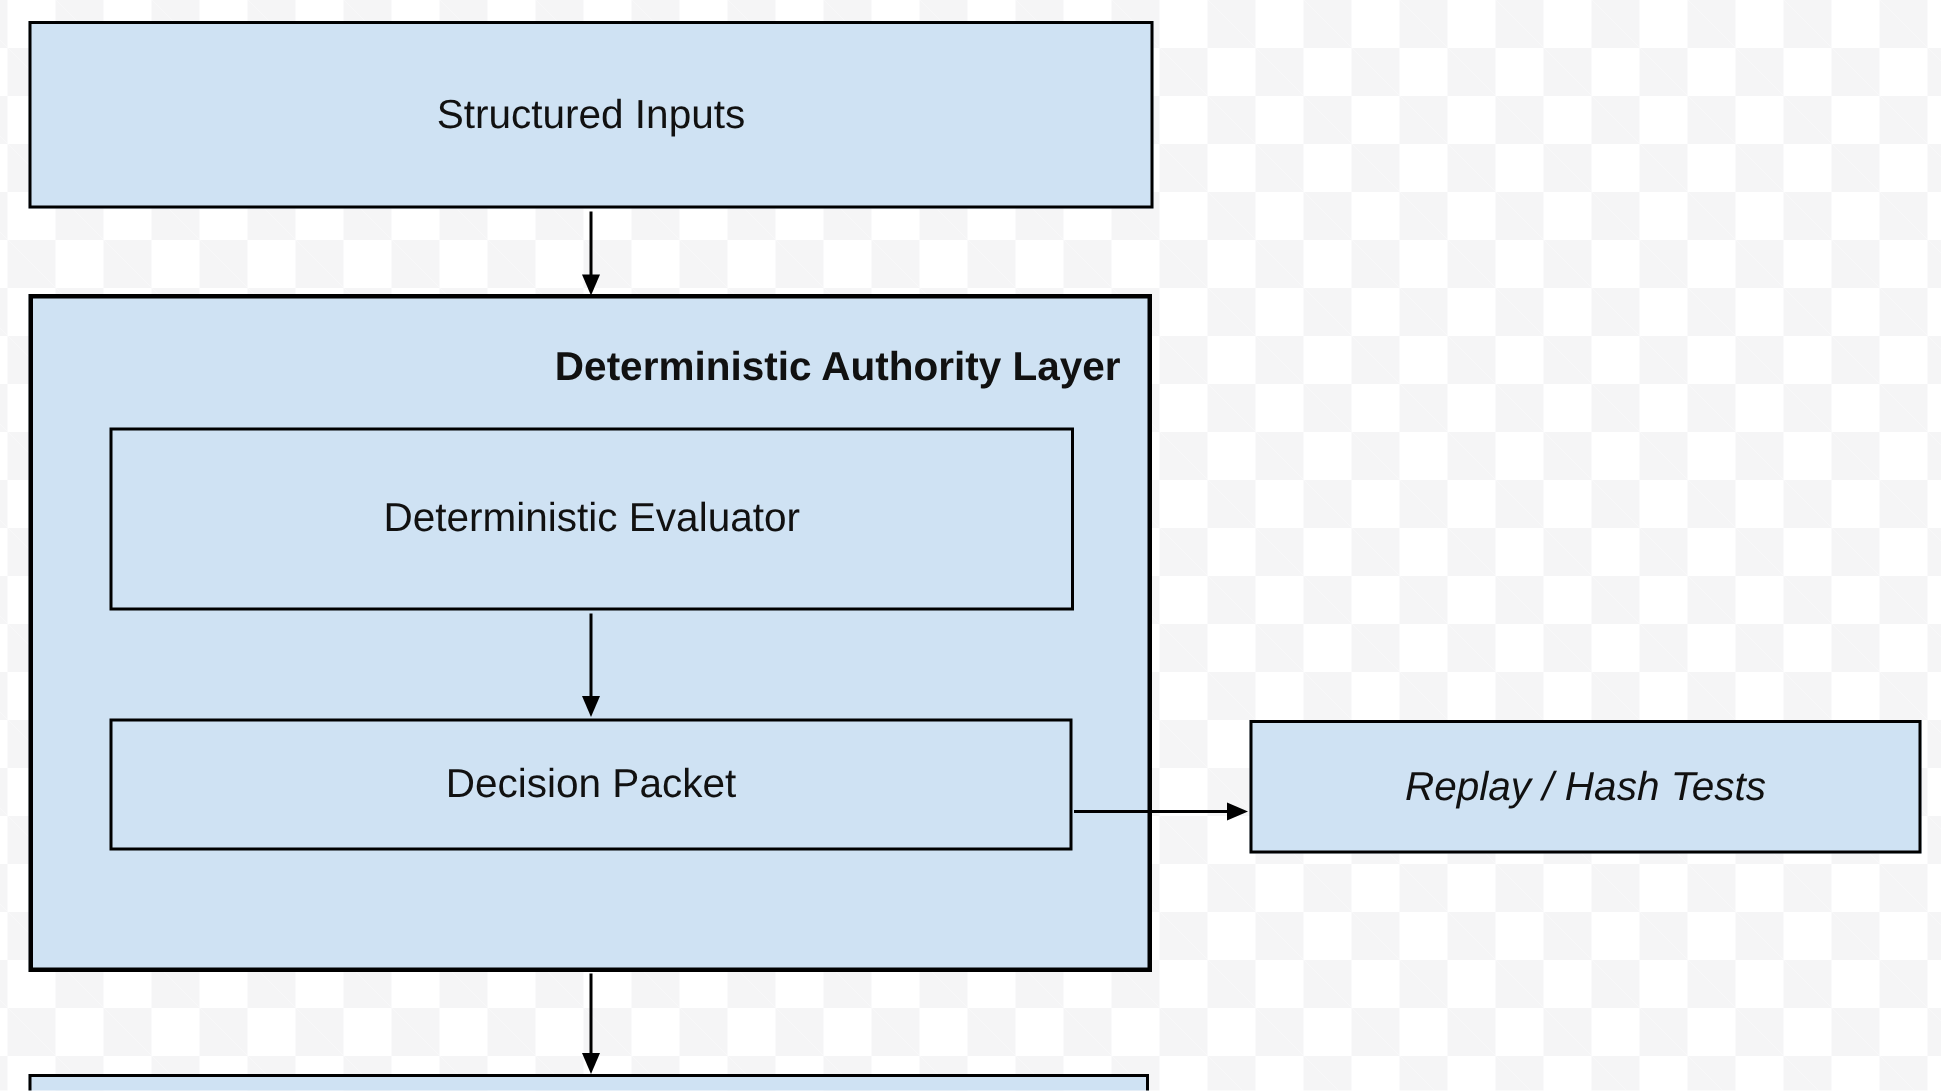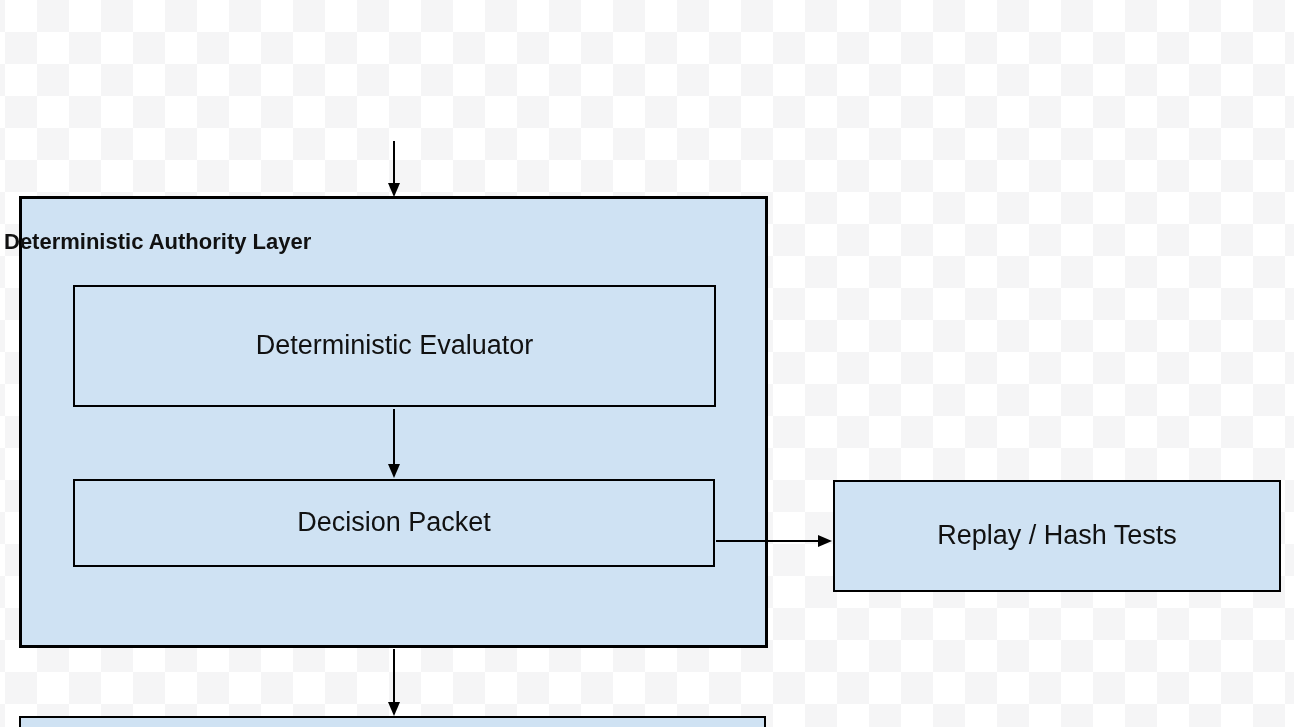--- a/index.html
+++ b/index.html
@@ -27,24 +27,24 @@
     display: flex;
     align-items: center;
     justify-content: center;
     color: #111111;
     font-size: 27px;
     line-height: 1.15;
     white-space: nowrap;
   }
   .node-structured   { left: 19px;  top: 14px;  width: 750px; height: 125px; }
   .node-container    { left: 19px;  top: 196px; width: 749px; height: 452px; border-width: 3px; justify-content: flex-start; align-items: flex-start; }
-  .container-title   { position: absolute; left: 0; right: 0; top: 30px; text-align: left; transform: translateX(-18px); font-weight: bold; font-size: 22px; color: #111111; }
+  .container-title   { position: absolute; left: 0; right: 0; top: 30px; text-align: right; transform: translateX(-18px); font-weight: bold; font-size: 27px; color: #111111; }
   .node-evaluator    { left: 73px;  top: 285px; width: 643px; height: 122px; }
   .node-packet       { left: 73px;  top: 479px; width: 642px; height: 88px; }
-  .node-replay       { left: 833px; top: 480px; width: 448px; height: 112px; }
+  .node-replay       { left: 833px; top: 480px; width: 448px; height: 89px; font-style: italic; }
   .node-bottom       { left: 19px;  top: 716px; width: 747px; height: 80px; }
 
   .vline { position: absolute; width: 2px; background: #000000; }
   .hline { position: absolute; height: 2px; background: #000000; }
   .arrow-down {
     position: absolute; width: 0; height: 0;
     border-left: 6px solid transparent;
     border-right: 6px solid transparent;
     border-top: 14px solid #000000;
   }
@@ -61,20 +61,23 @@
   .line-3 { left: 716px; top: 540px; width: 103px; }
   .head-3 { left: 818px; top: 535px; }
   .line-4 { left: 393px; top: 649px; height: 54px; }
   .head-4 { left: 388px; top: 702px; }
 </style>
 </head>
 <body>
 
 <div class="canvas">
 
+  <div class="node node-structured">
+    <span>Structured Inputs</span>
+  </div>
 
   <div class="vline line-1"></div>
   <div class="arrow-down head-1"></div>
 
   <div class="node node-container">
     <div class="container-title">Deterministic Authority Layer</div>
   </div>
 
   <div class="node node-evaluator">
     <span>Deterministic Evaluator</span>

